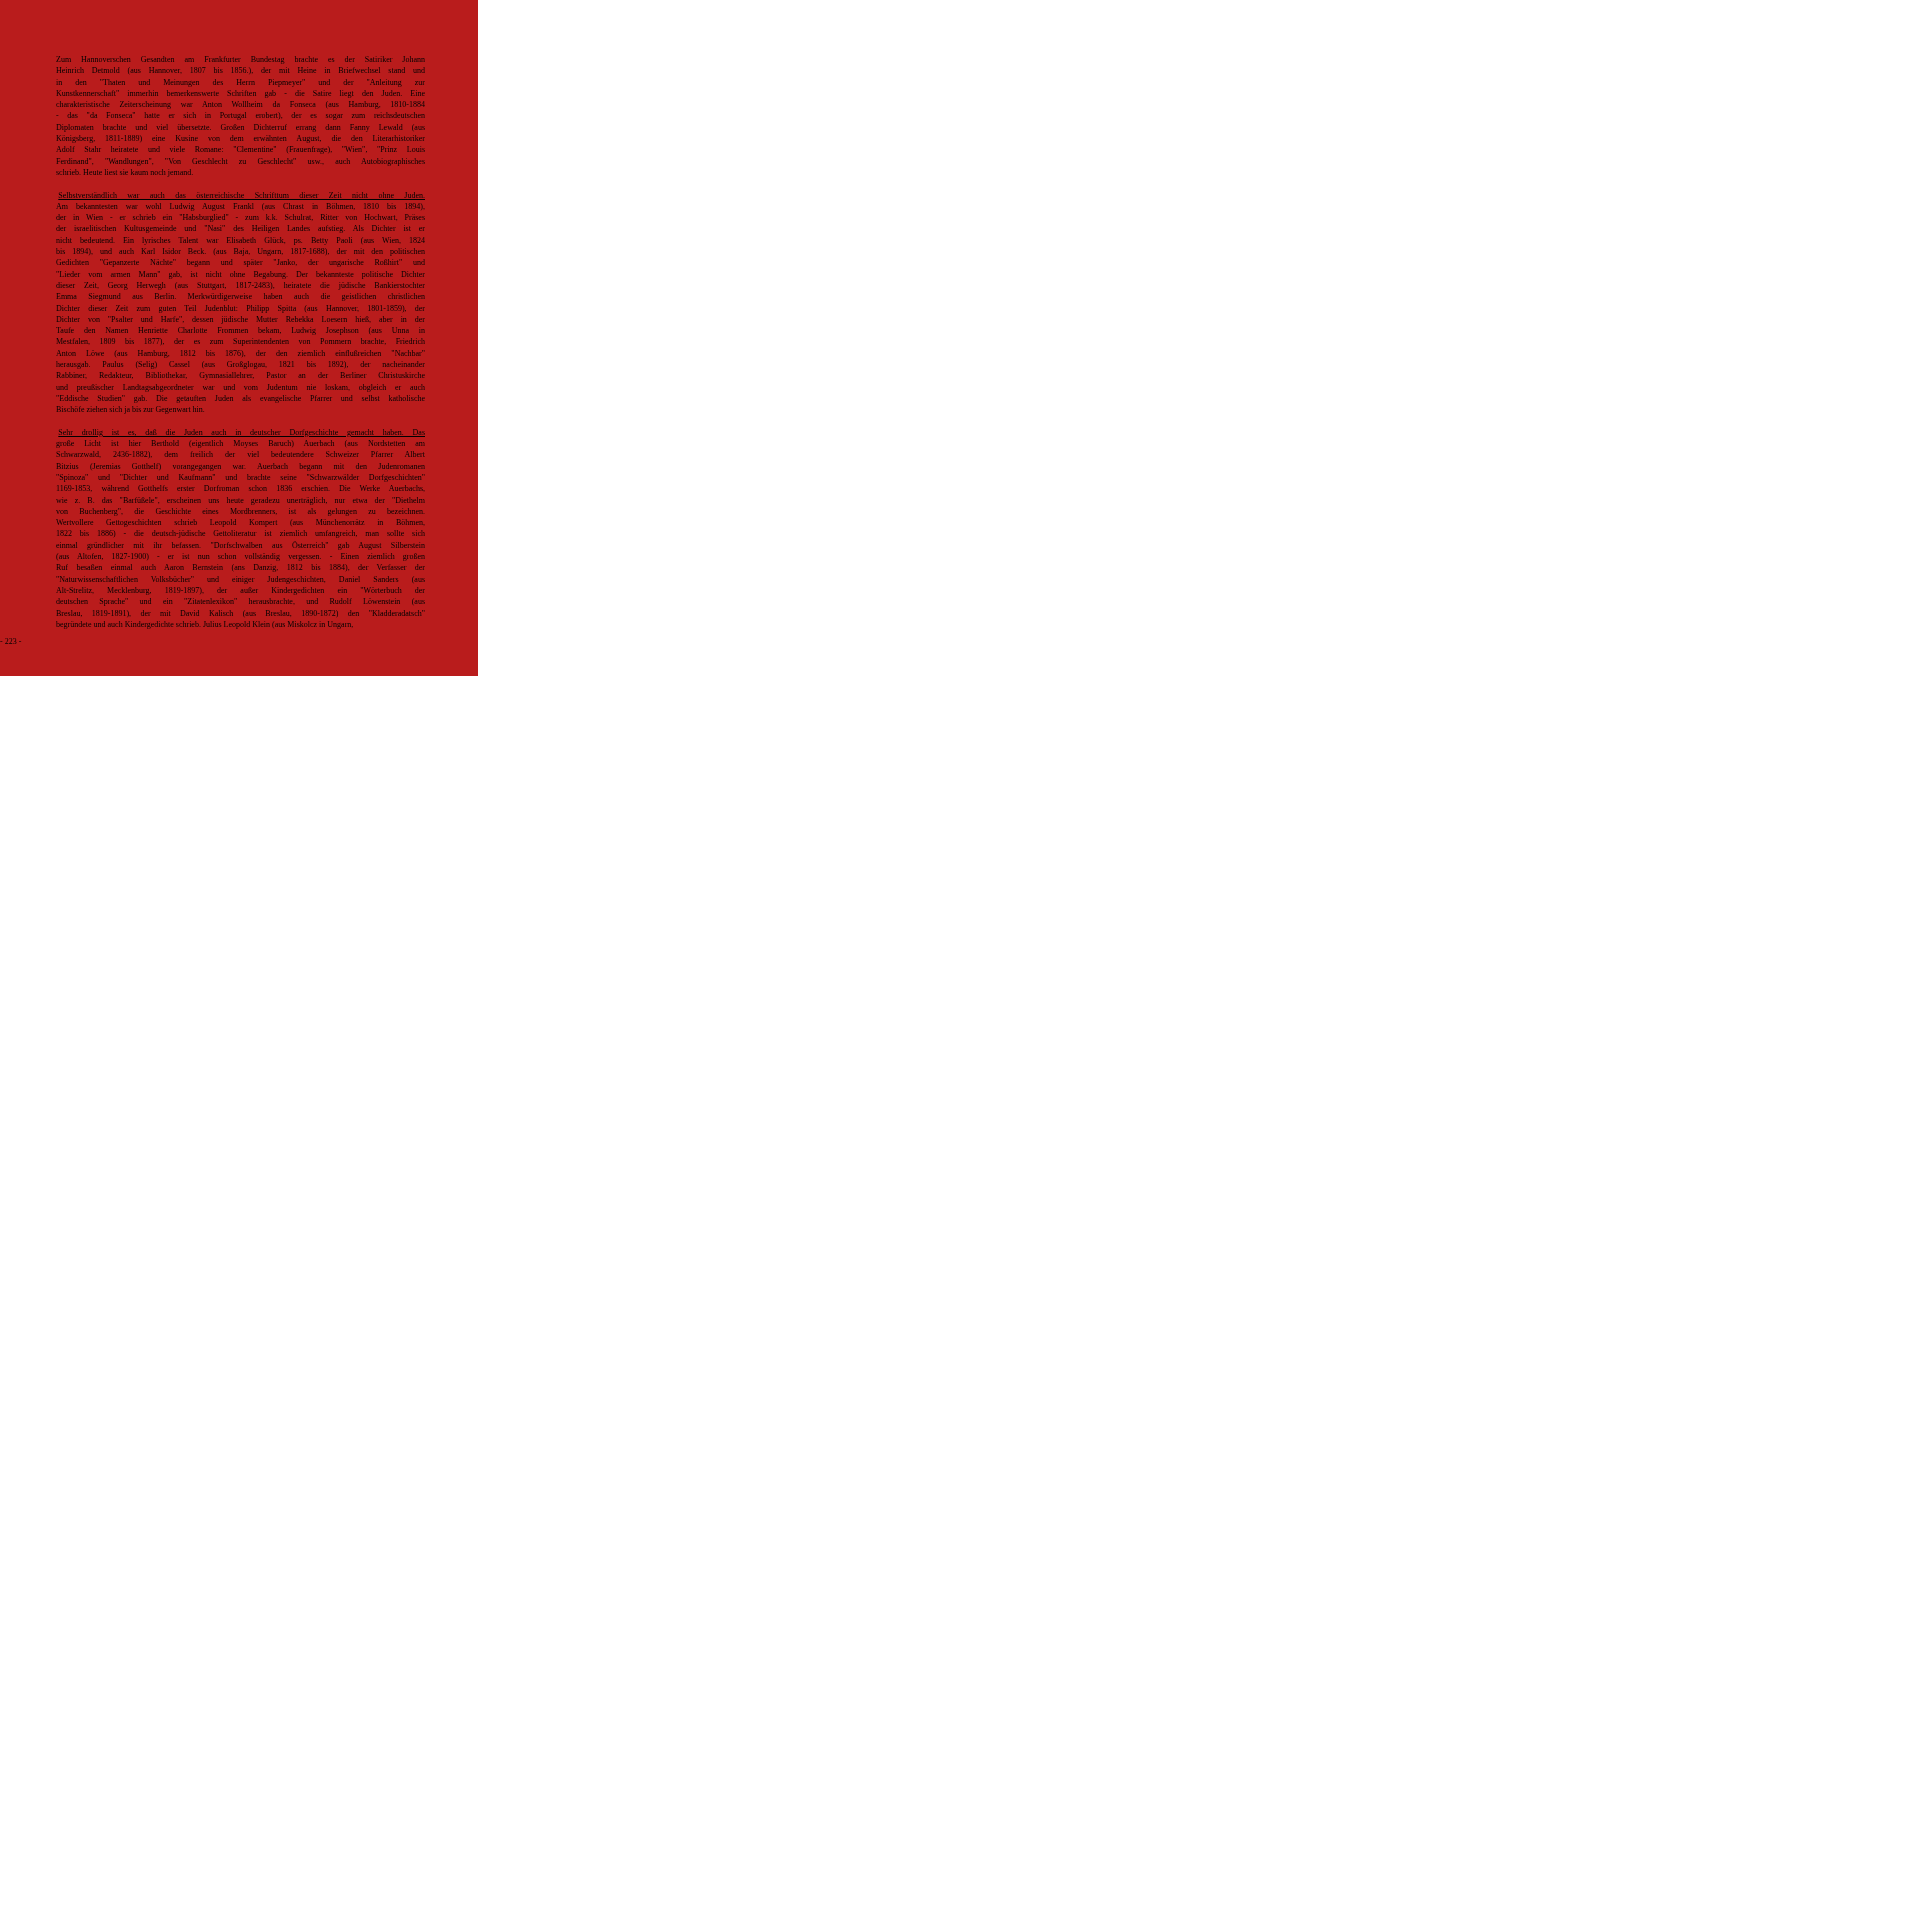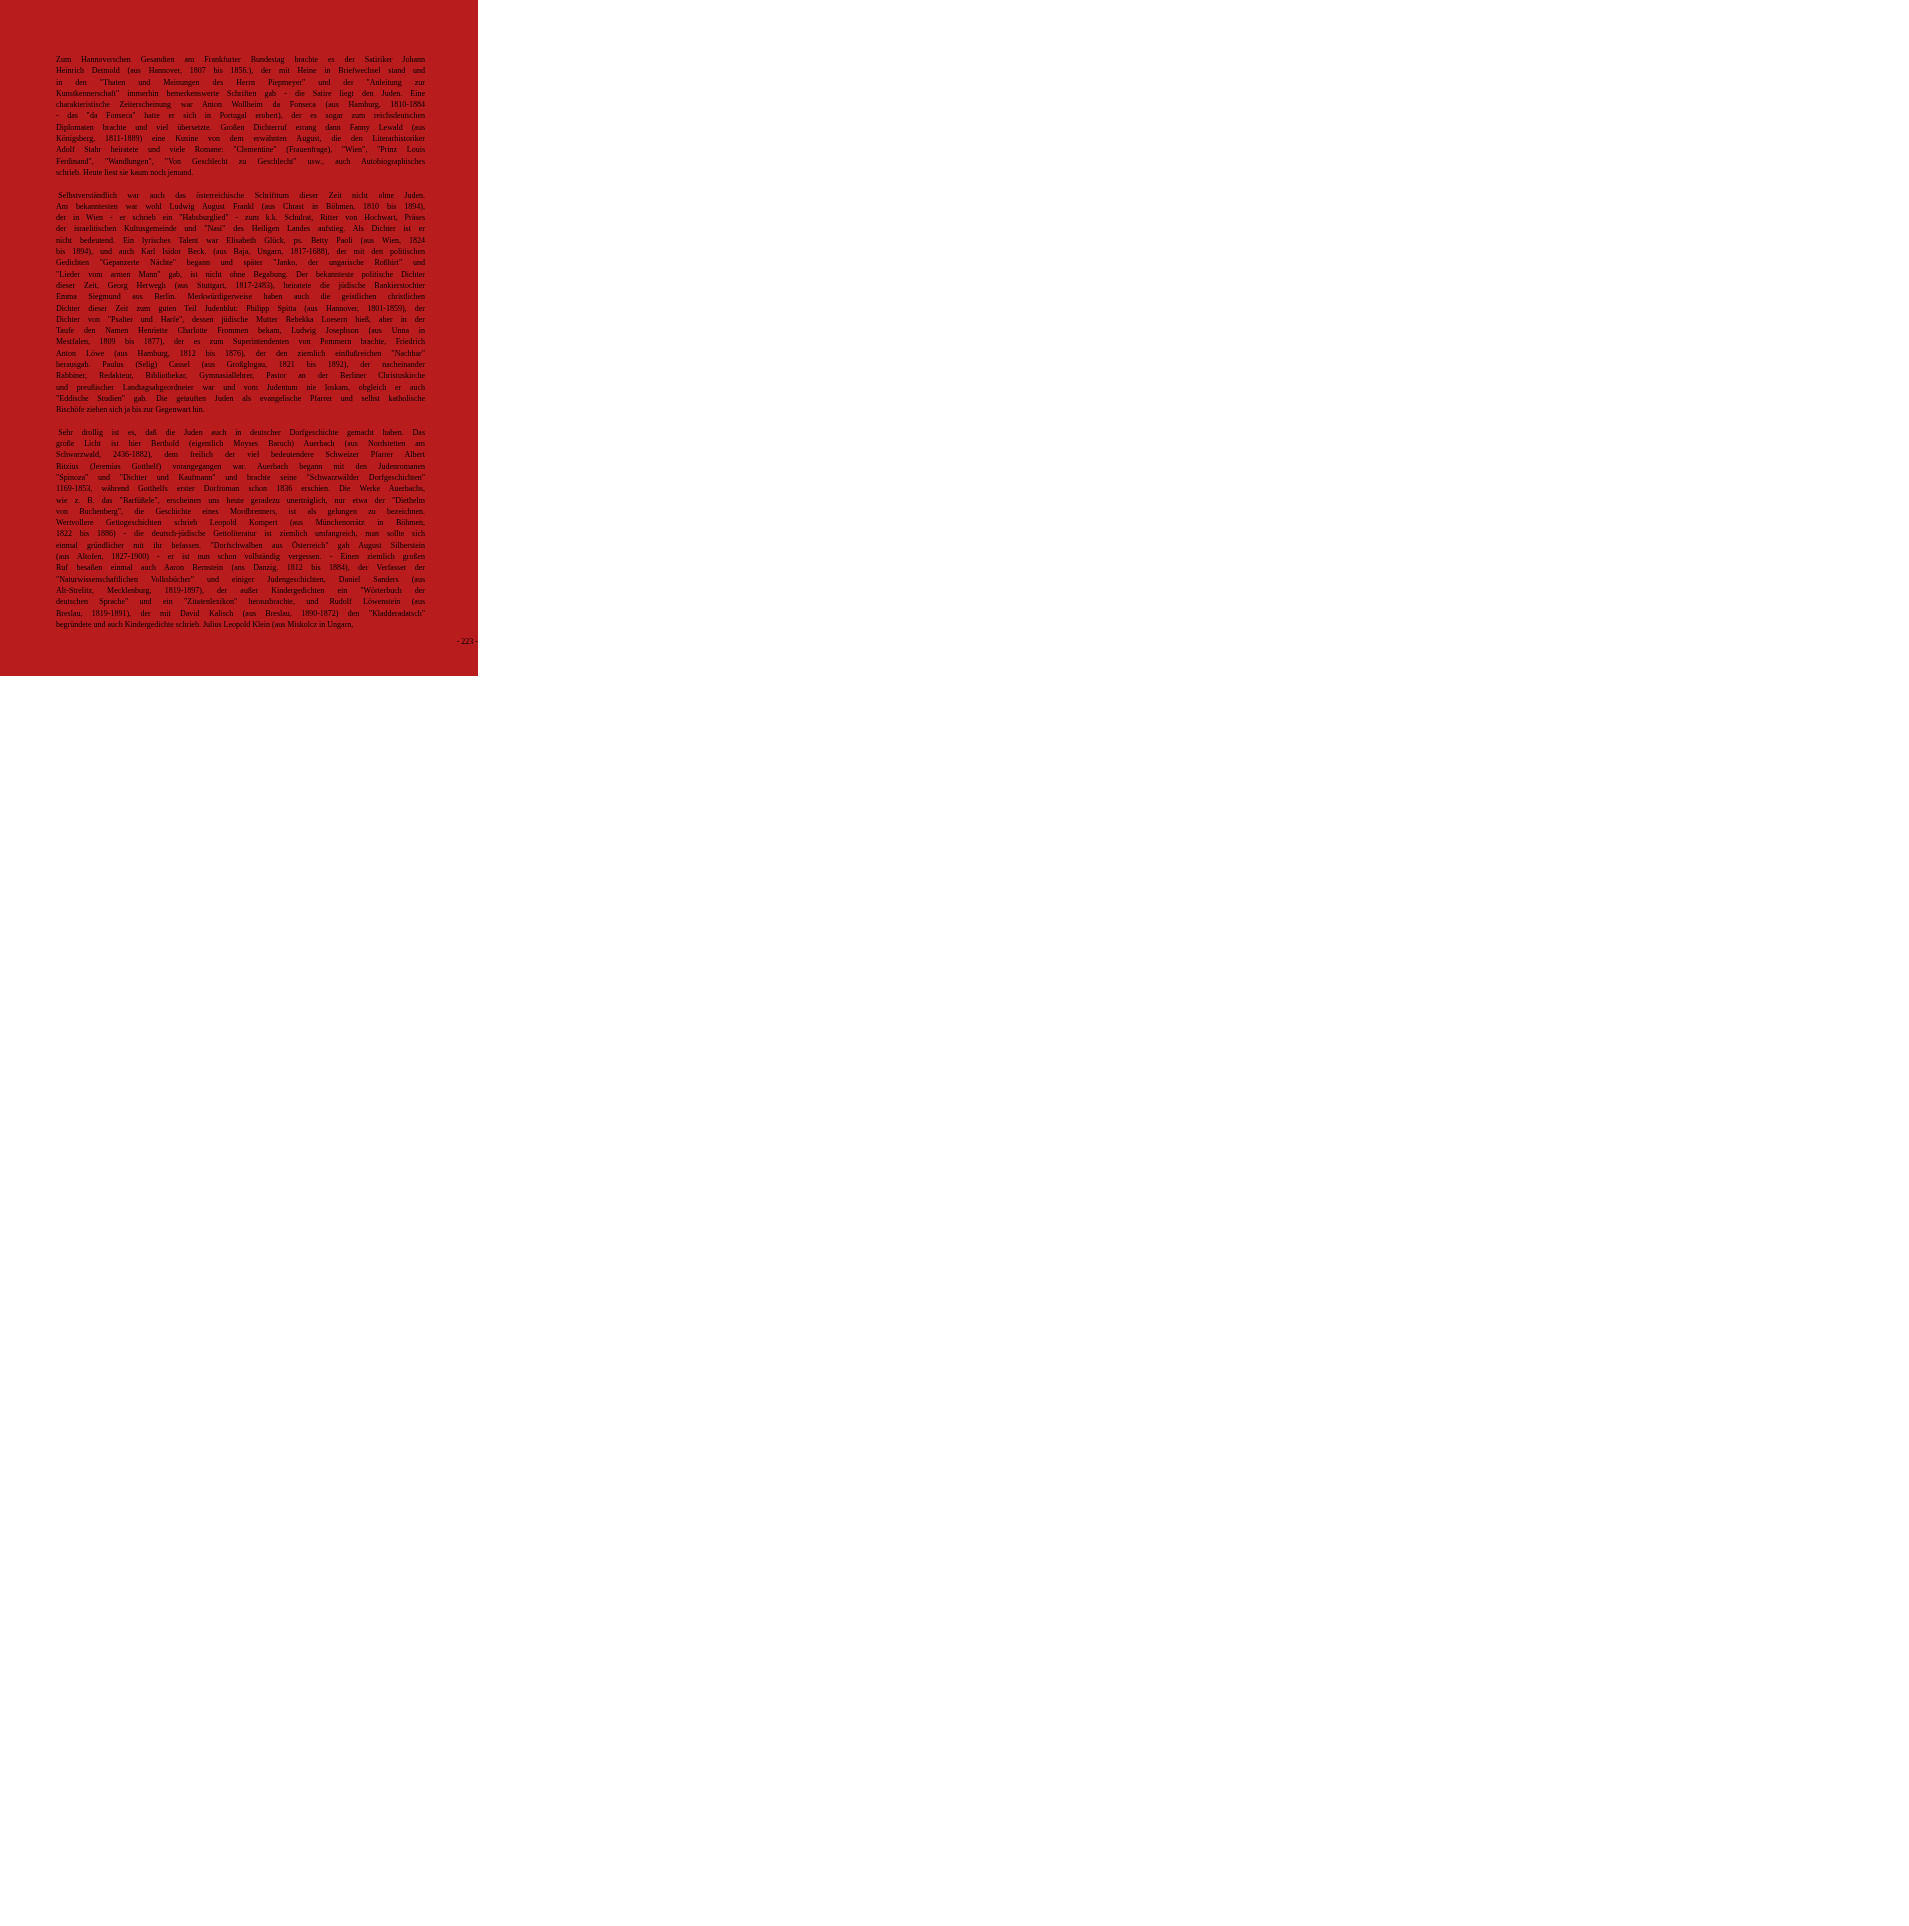--- a/index.html
+++ b/index.html
@@ -34,27 +34,28 @@
     line-height: 11.3px;
     text-align: justify;
     text-align-last: justify;
     white-space: normal;
   }
   .line.last {
     text-align-last: left;
   }
   .line.indent {
     text-indent: 2.3px;
+    text-decoration: underline;
   }
   .footer {
     position: absolute;
     top: 636px;
     left: 0;
     width: 100%;
-    text-align: right;
+    text-align: left;
     font-size: 8px;
     line-height: 11.3px;
   }
 </style>
 </head>
 <body>
 
 <div class="page">
   <div class="text-block">
       <div class="paragraph">

